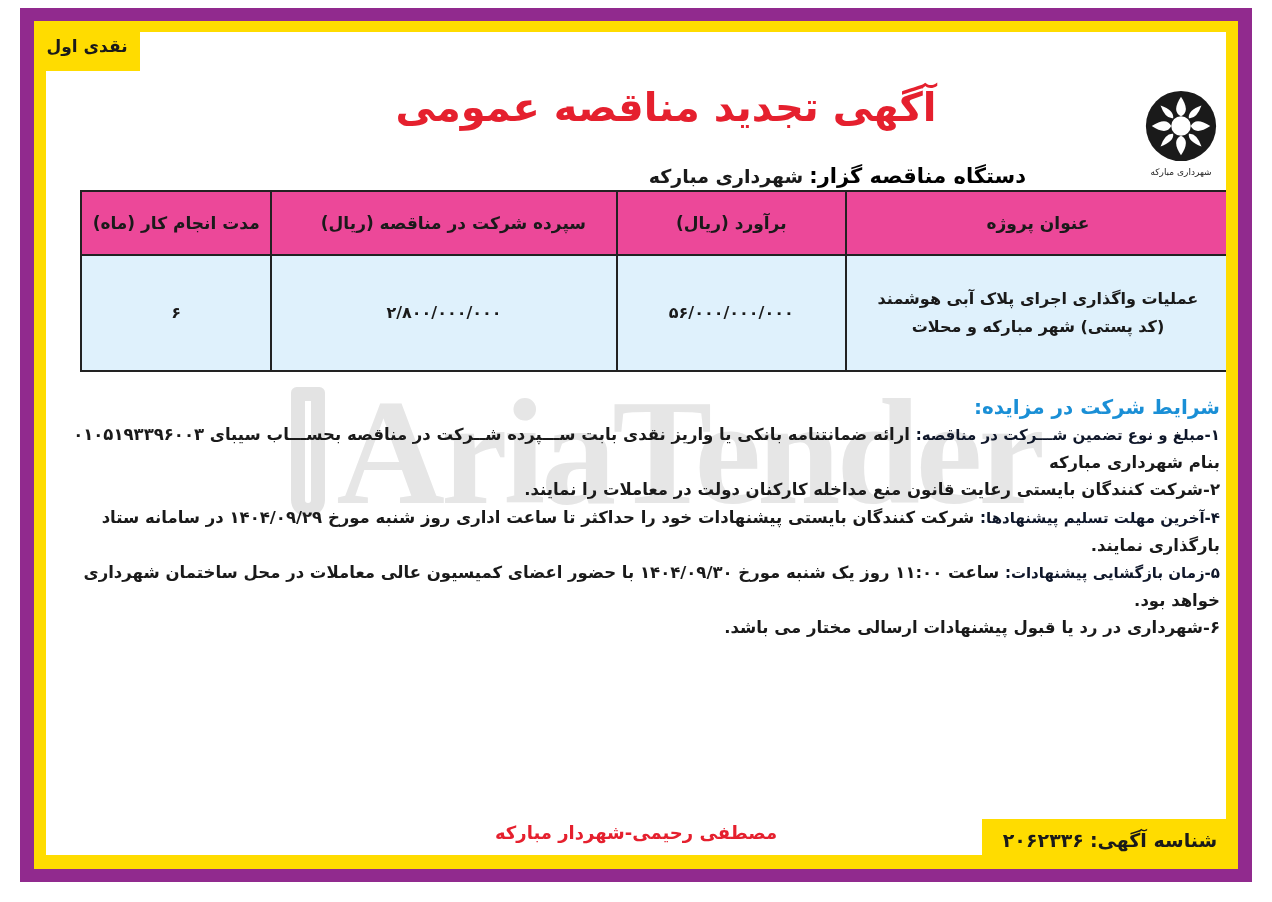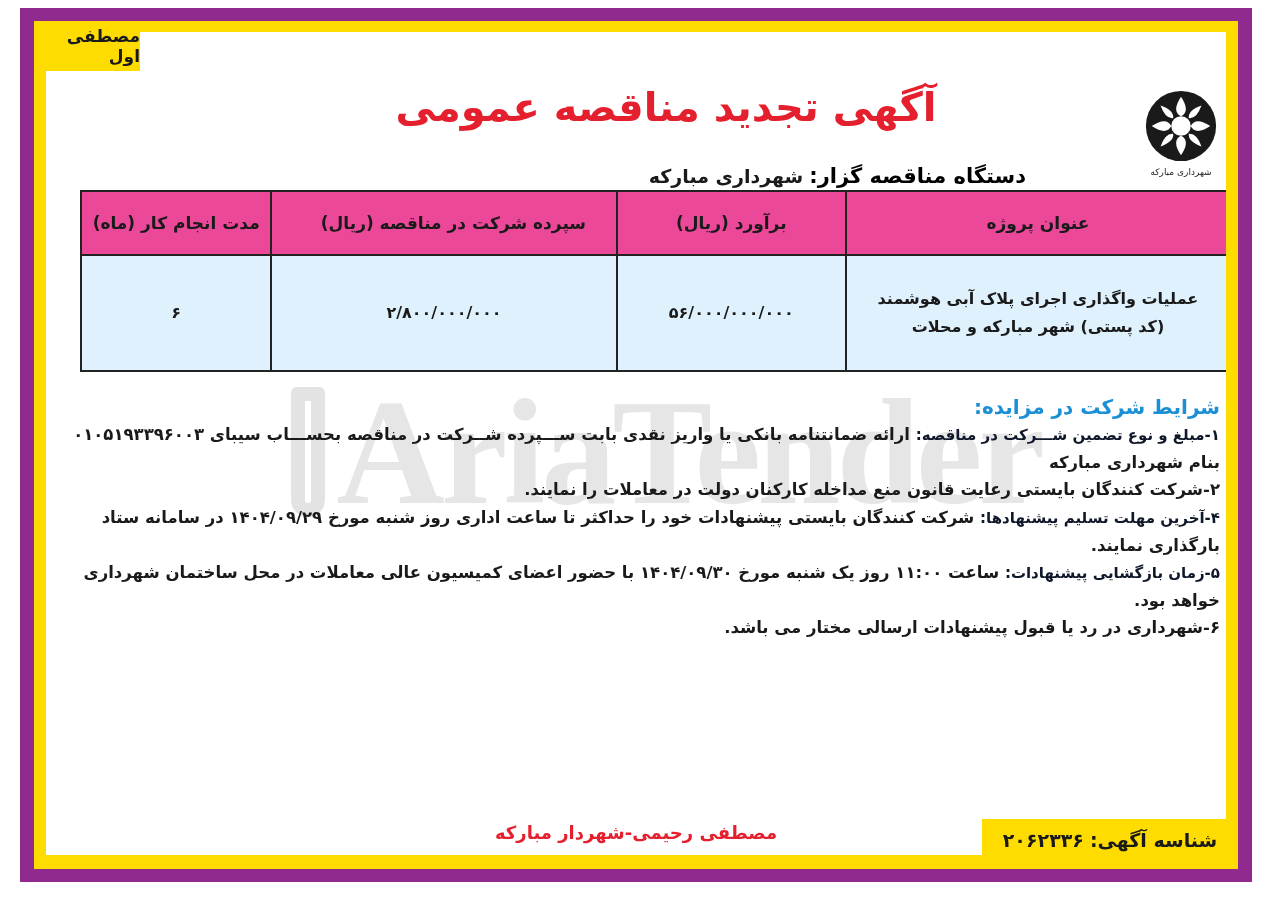--- a/index.html
+++ b/index.html
@@ -86,21 +86,21 @@
     color:#e5202e; font-size:18px; font-weight:bold; z-index:2;
   }
 </style>
 </head>
 <body>
 
 <div class="frame-purple"></div>
 <div class="frame-yellow"></div>
 
 <div class="tab-top">
-  <span>مصطفی اول</span>
+  <span>نقدی اول</span>
 </div>
 
 <div class="tab-bottom">
   <span>شناسه آگهی:</span>
   <span style="margin-right:6px">۲۰۶۲۳۳۶</span>
 </div>
 
 <div class="content">
 
   <div class="watermark">

